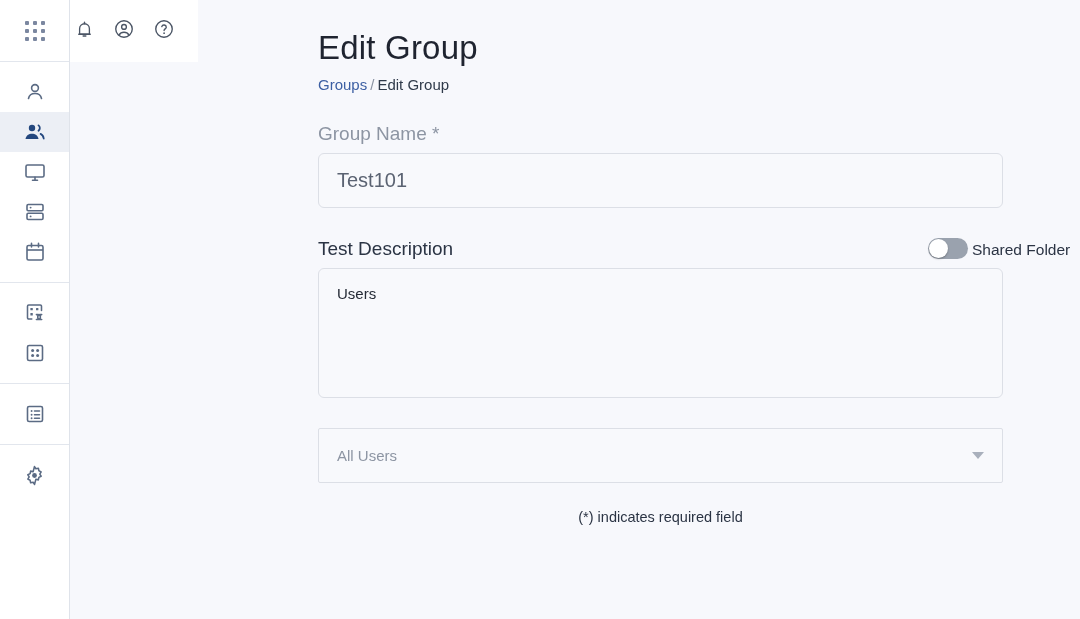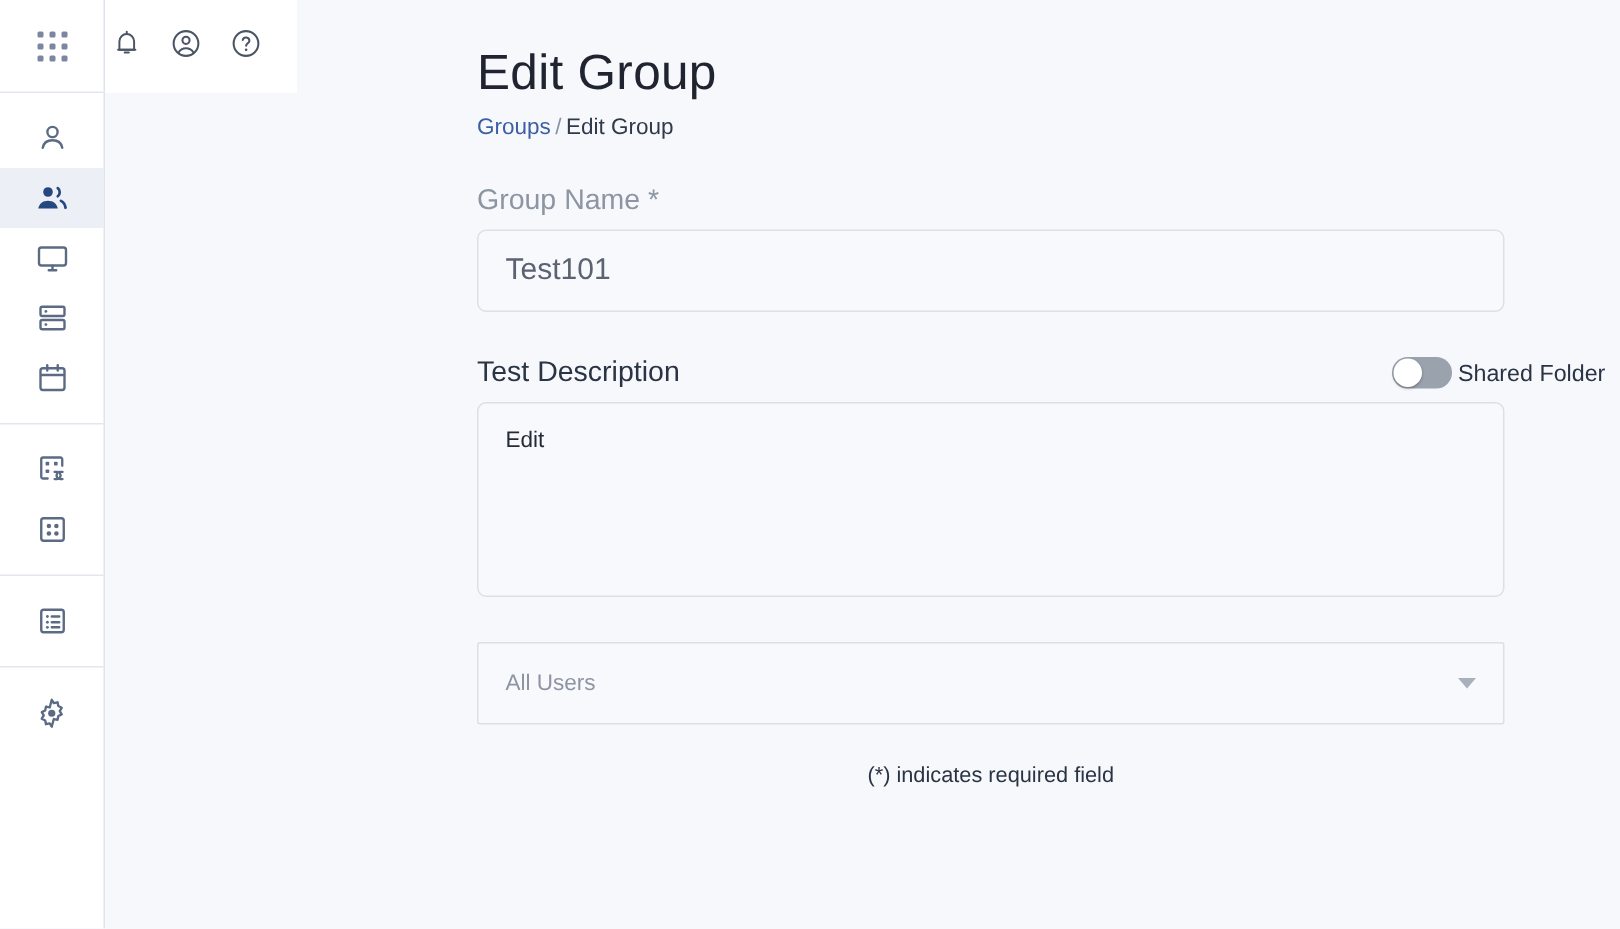--- a/index.html
+++ b/index.html
@@ -407,21 +407,21 @@
 
         <div class="field">
           <label class="field-label muted">Group Name *</label>
           <div class="text-input" title="Group Name">Test101</div>
         </div>
 
         <div class="sp-30"></div>
 
         <div class="field">
           <label class="field-label">Test Description</label>
-          <div class="textarea-input" title="Group Description">Edit</div>
+          <div class="textarea-input" title="Group Description">Users</div>
         </div>
 
         <div class="sp-30"></div>
 
         <div class="field">
           <div class="select-input">
             <span>All Users</span>
             <span class="select-caret"></span>
           </div>
         </div>

